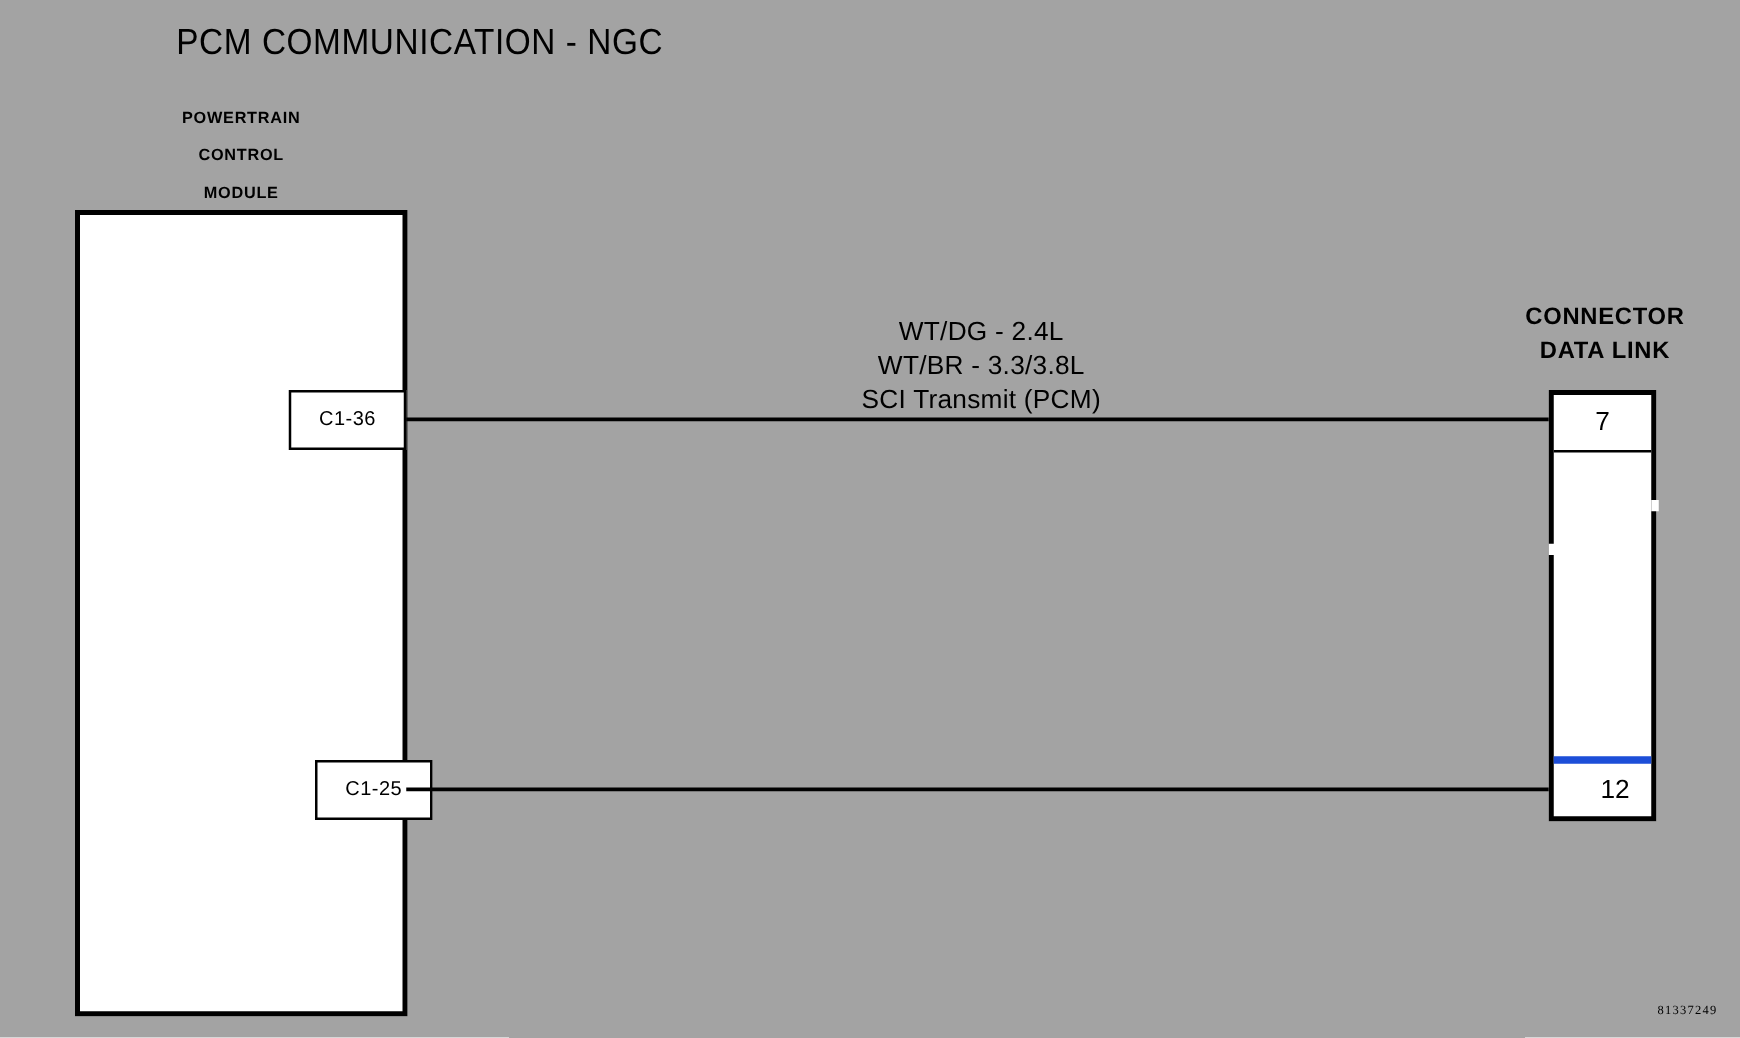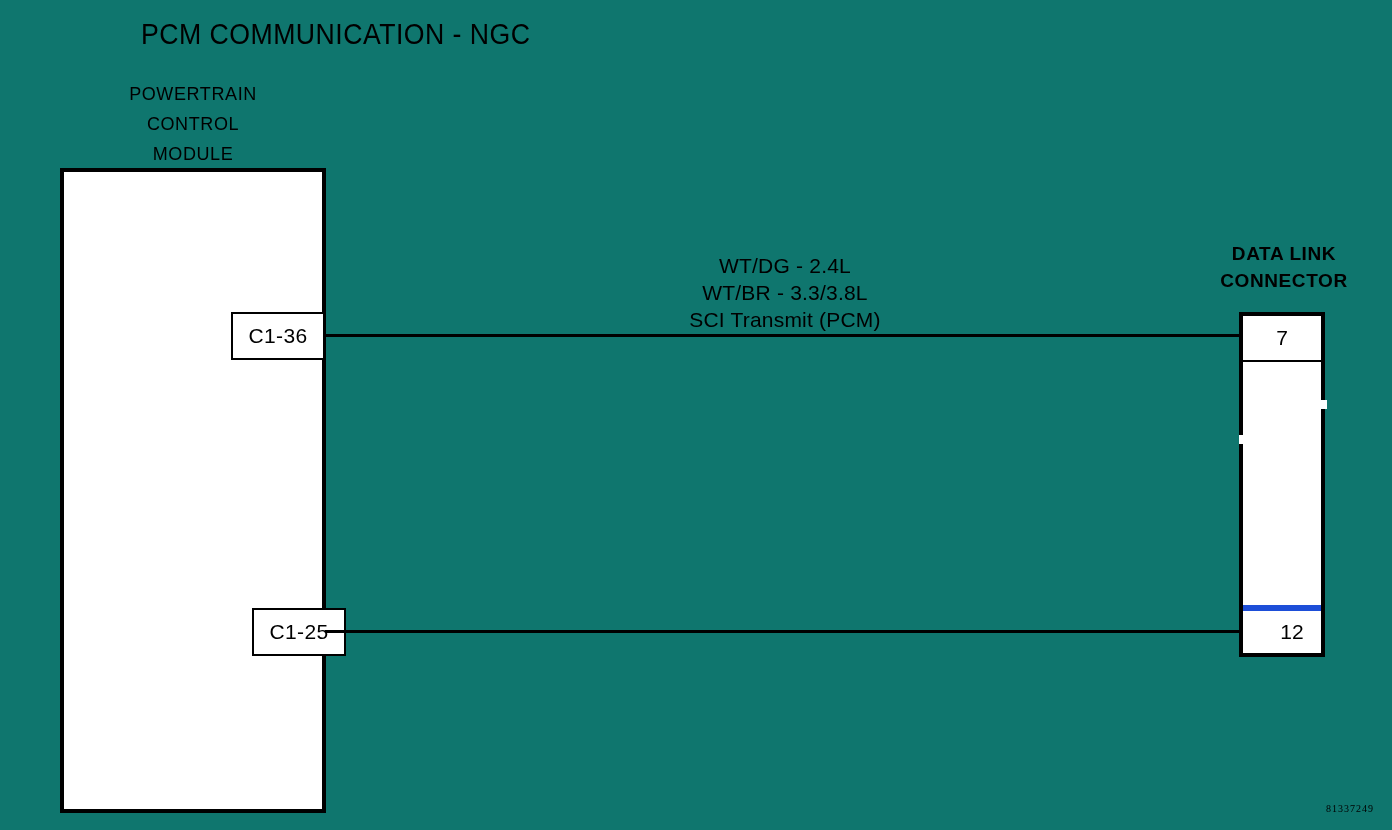--- a/index.html
+++ b/index.html
@@ -8,21 +8,21 @@
     background: #ffffff;
   }
   body {
     font-family: "Liberation Sans", sans-serif;
     color: #000000;
   }
   #diagram {
     position: relative;
     width: 1392px;
     height: 830px;
-    background: #0f766e;
+    background: #a3a3a3;
     overflow: hidden;
   }
 
   
   .title {
     position: absolute;
     left: 141px;
     top: 17px;
     font-size: 29px;
     line-height: 34px;
@@ -33,23 +33,23 @@
     transform-origin: left top;
   }
 
   
   .pcm-label {
     position: absolute;
     left: 60px;
     top: 79px;
     width: 266px;
     text-align: center;
-    font-size: 18px;
+    font-size: 13px;
     line-height: 30px;
-    font-weight: normal;
+    font-weight: bold;
     letter-spacing: 0.6px;
   }
   .pcm-box {
     position: absolute;
     left: 60px;
     top: 168px;
     width: 266px;
     height: 645px;
     border: 4px solid #000000;
     box-sizing: border-box;
@@ -61,21 +61,21 @@
     position: absolute;
     left: 231px;
     width: 94px;
     height: 48px;
     border: 2px solid #000000;
     box-sizing: border-box;
     background: #ffffff;
     display: flex;
     align-items: center;
     justify-content: center;
-    font-size: 21px;
+    font-size: 16px;
     letter-spacing: 0.4px;
   }
   .pcm-pin.upper { top: 312px; }
   .pcm-pin.lower { top: 608px; margin-left: 21px; }
 
   
   .dlc-label {
     position: absolute;
     left: 1198px;
     top: 240px;
@@ -185,22 +185,22 @@
 
   <div class="wire-label upper">
     <div>WT/DG - 2.4L</div>
     <div>WT/BR - 3.3/3.8L</div>
     <div>SCI Transmit (PCM)</div>
   </div>
   <div class="wire-label lower">
   </div>
 
   <div class="dlc-label">
+    <div>CONNECTOR</div>
     <div>DATA LINK</div>
-    <div>CONNECTOR</div>
   </div>
   <div class="dlc-box">
     <div class="dlc-cell top">
       <span>7</span>
     </div>
     <div class="dlc-cell bottom">
       <span>12</span>
     </div>
   </div>
   <div class="border-break right"></div>

